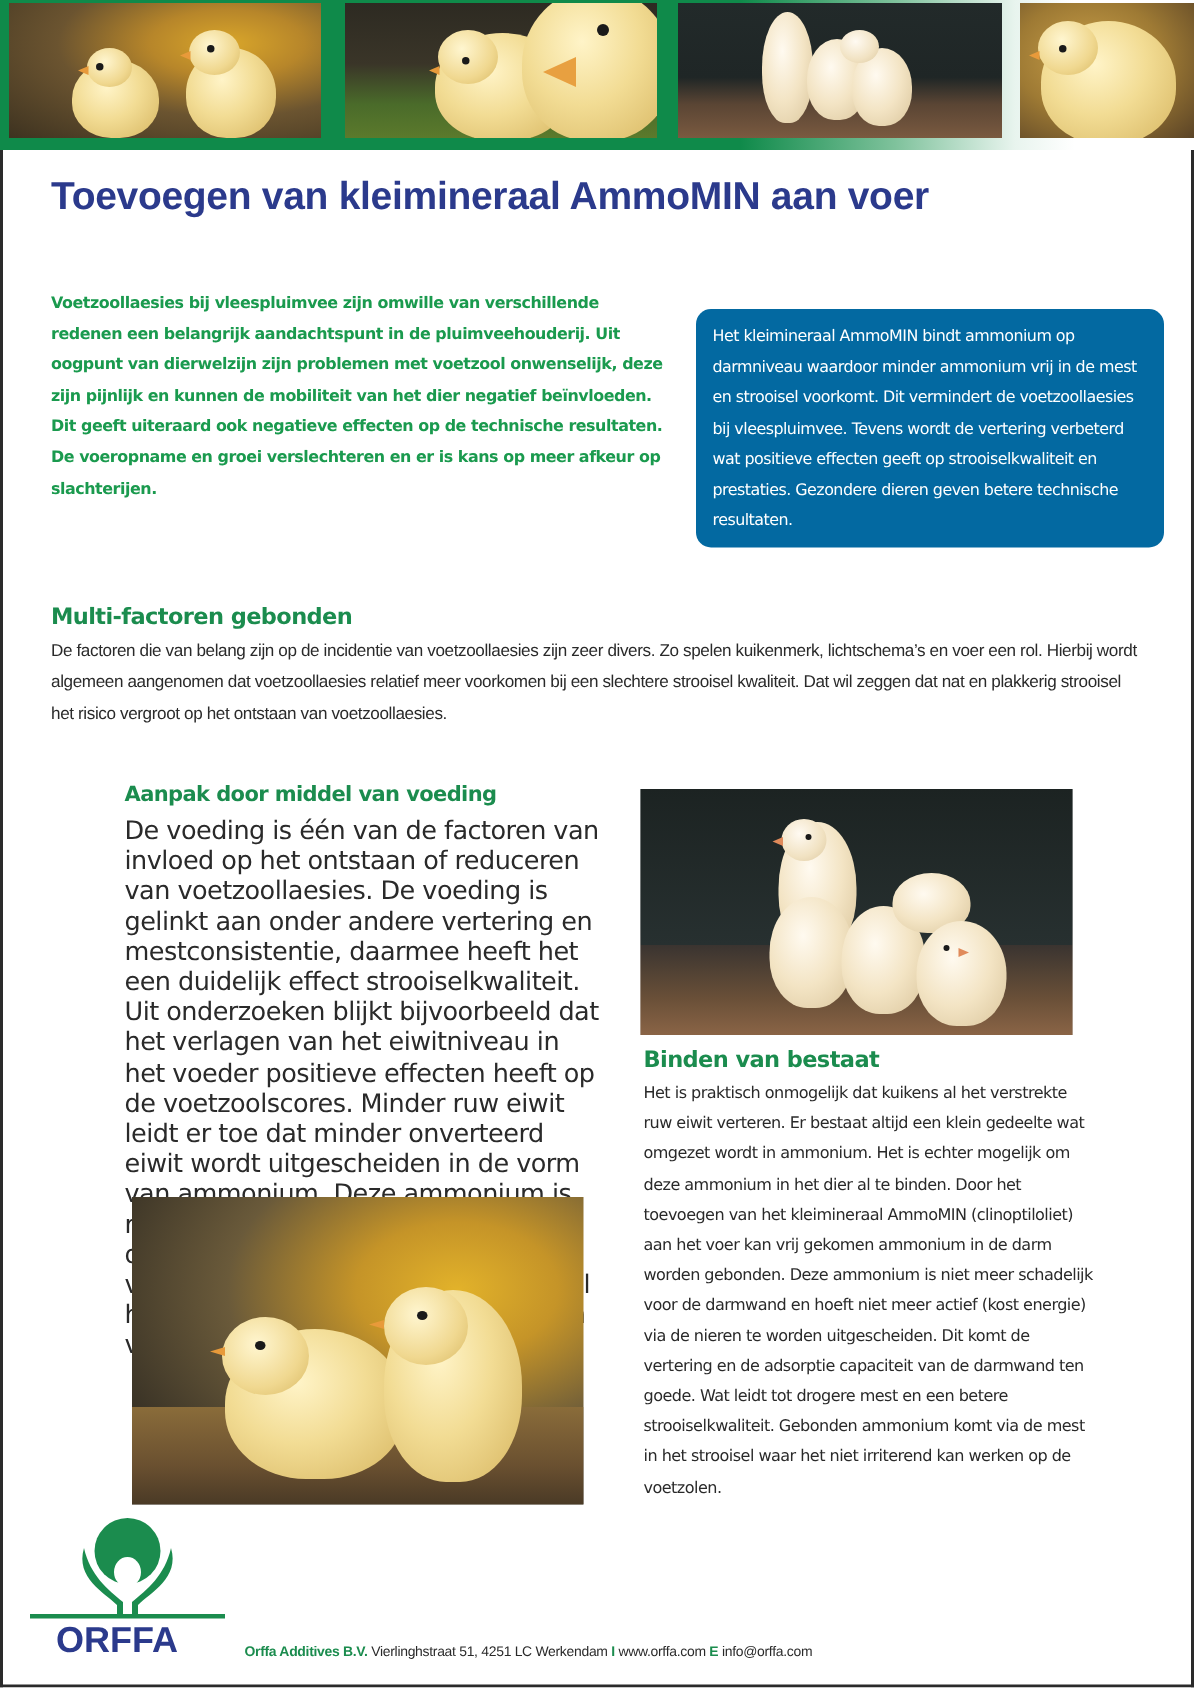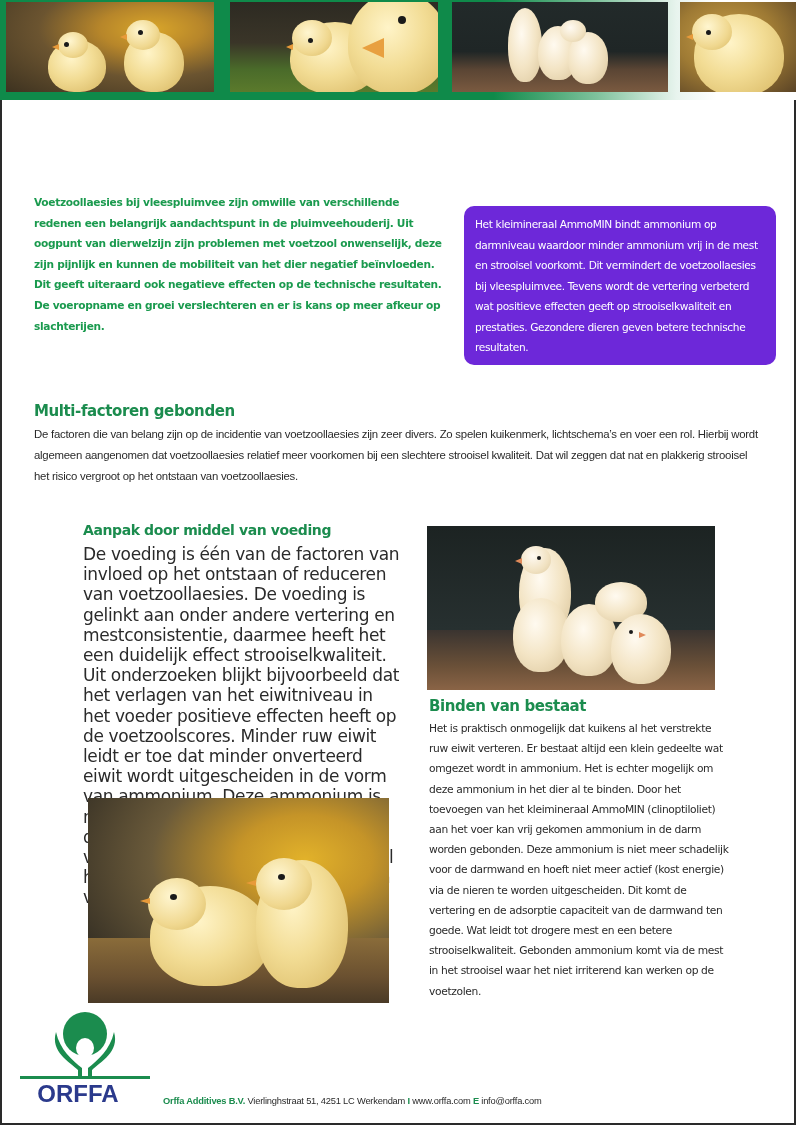--- a/index.html
+++ b/index.html
@@ -30,21 +30,21 @@
   .eye { position: absolute; width: 5px; height: 5px; border-radius: 50%; background: #1a1a1a; }
   .beak { position: absolute; width: 0; height: 0; border-top: 3px solid transparent; border-bottom: 3px solid transparent; border-right: 7px solid #e89a3a; }
 
   
   .title { position: absolute; left: 34px; top: 114px; width: 700px; font-family: "Liberation Sans", sans-serif; font-weight: bold; font-size: 26px; line-height: 32px; color: #2b3a8c; letter-spacing: -0.2px; }
 
   
   .intro { position: absolute; left: 34px; top: 192px; width: 410px; font-family: "DejaVu Sans", sans-serif; font-weight: bold; font-size: 10.6px; line-height: 20.6px; color: #1a9a4e; letter-spacing: -0.3px; }
   .intro p { margin: 0; }
 
-  .greenbox { position: absolute; left: 464px; top: 206px; width: 312px; height: 159px; background: #6d28d9; border-radius: 10px; padding: 8px 12px 8px 11px; color: #ffffff; font-family: "DejaVu Sans", sans-serif; font-size: 10.6px; line-height: 20.5px; letter-spacing: -0.35px; }
+  .greenbox { position: absolute; left: 464px; top: 206px; width: 312px; height: 159px; background: #0369a1; border-radius: 10px; padding: 8px 12px 8px 11px; color: #ffffff; font-family: "DejaVu Sans", sans-serif; font-size: 10.6px; line-height: 20.5px; letter-spacing: -0.35px; }
 
   .h2 { position: absolute; font-family: "DejaVu Sans", sans-serif; font-weight: bold; color: #1b8c4e; letter-spacing: -0.4px; }
   .h2-multi { left: 34px; top: 402px; font-size: 15px; }
   .multi-text { position: absolute; left: 34px; top: 424px; width: 730px; font-family: "Liberation Sans", sans-serif; font-size: 11.4px; line-height: 21.2px; color: #2a2a2a; letter-spacing: -0.25px; }
 
   .h2-aanpak { left: 83px; top: 522px; font-size: 14px; }
   .aanpak-text { position: absolute; left: 67px; top: 544px; width: 320px; font-family: "DejaVu Sans", sans-serif; font-size: 17px; line-height: 20.2px; color: #2a2a2a; letter-spacing: -0.35px; margin-left: 16px; }
 
   .h2-binden { left: 429px; top: 697px; font-size: 15px; }
   .binden-text { position: absolute; left: 429px; top: 719px; width: 300px; font-family: "DejaVu Sans", sans-serif; font-size: 10.7px; line-height: 20.2px; color: #2a2a2a; letter-spacing: -0.35px; }
@@ -98,20 +98,21 @@
 
   <div class="photo hp4 scene-warm" title="single yellow chick close-up">
     <div class="chick" style="left:14px;top:12px;width:90px;height:82px;"></div>
     <div class="chick-head" style="left:12px;top:12px;width:40px;height:36px;"></div>
     <div class="eye" style="left:26px;top:28px;"></div>
     <div class="beak" style="left:6px;top:32px;"></div>
   </div>
 </div>
 
 <h1 class="title">
+  <span style="display:block">Toevoegen van kleimineraal AmmoMIN aan voer</span>
 </h1>
 
 <div class="intro">
   <p>Voetzoollaesies bij vleespluimvee zijn omwille van verschillende redenen een belangrijk aandachtspunt in de pluimveehouderij. Uit oogpunt van dierwelzijn zijn problemen met voetzool onwenselijk, deze zijn pijnlijk en kunnen de mobiliteit van het dier negatief beïnvloeden. Dit geeft uiteraard ook negatieve effecten op de technische resultaten. De voeropname en groei verslechteren en er is kans op meer afkeur op slachterijen.</p>
 </div>
 
 <div class="greenbox">
   <p>Het kleimineraal AmmoMIN bindt ammonium  op darmniveau waardoor minder ammonium vrij in de mest en strooisel voorkomt. Dit vermindert de voetzoollaesies bij vleespluimvee. Tevens wordt de vertering verbeterd wat positieve effecten geeft op strooiselkwaliteit en prestaties. Gezondere dieren geven betere technische resultaten.</p>
 </div>
 

